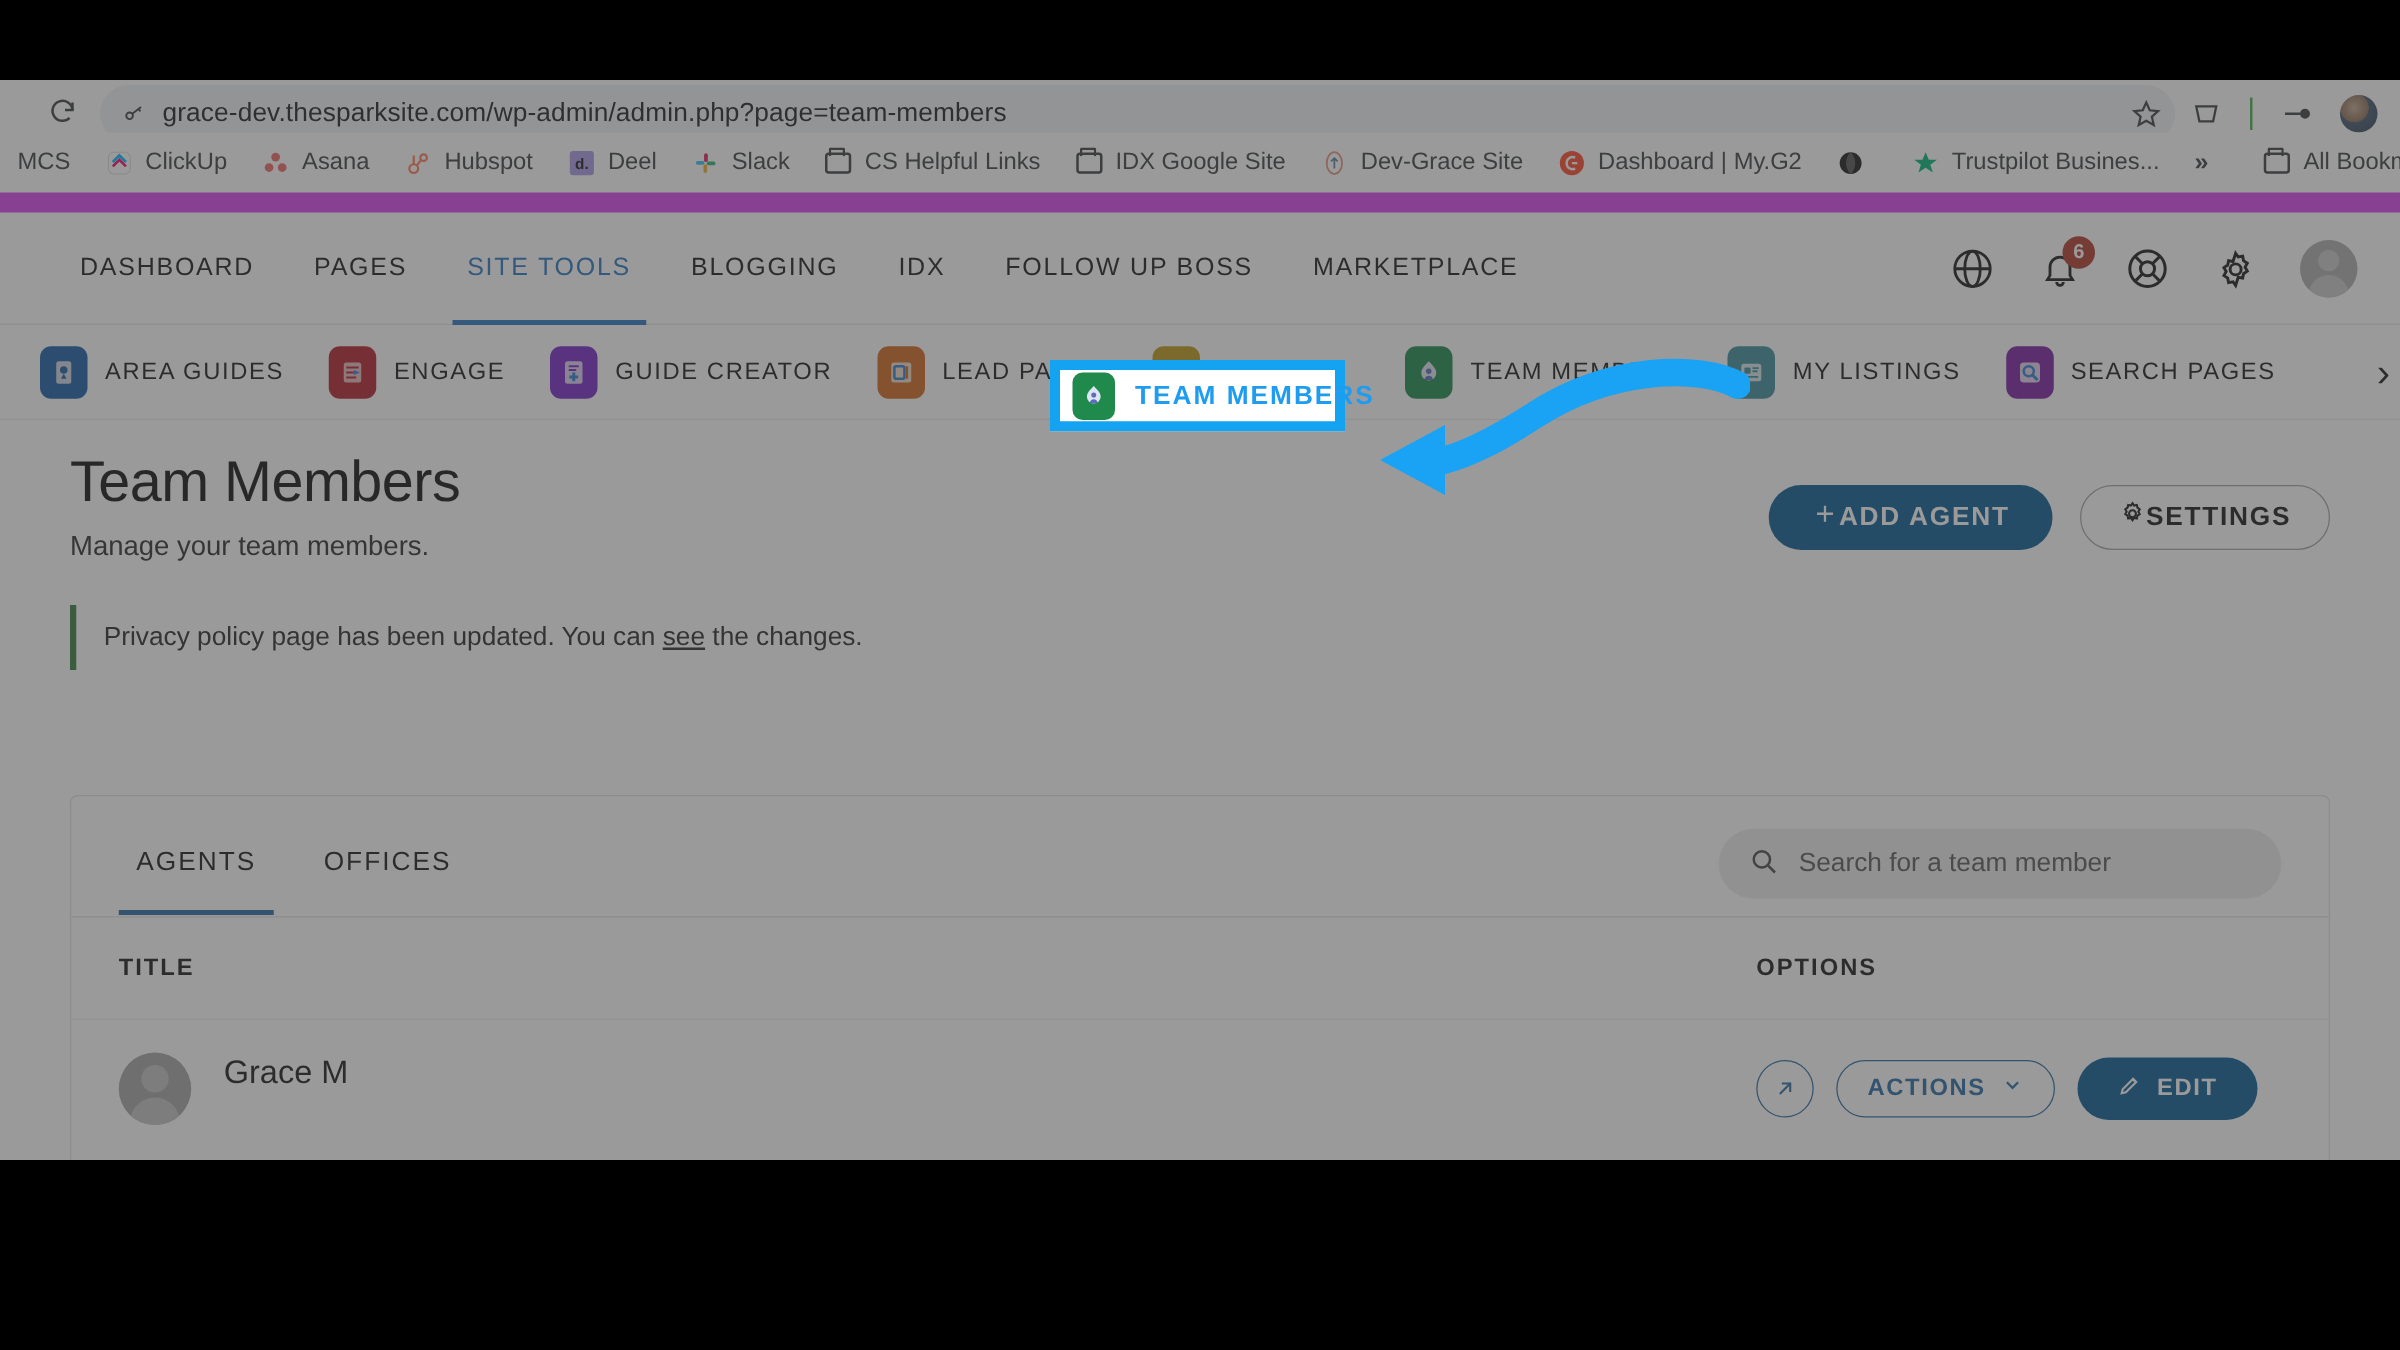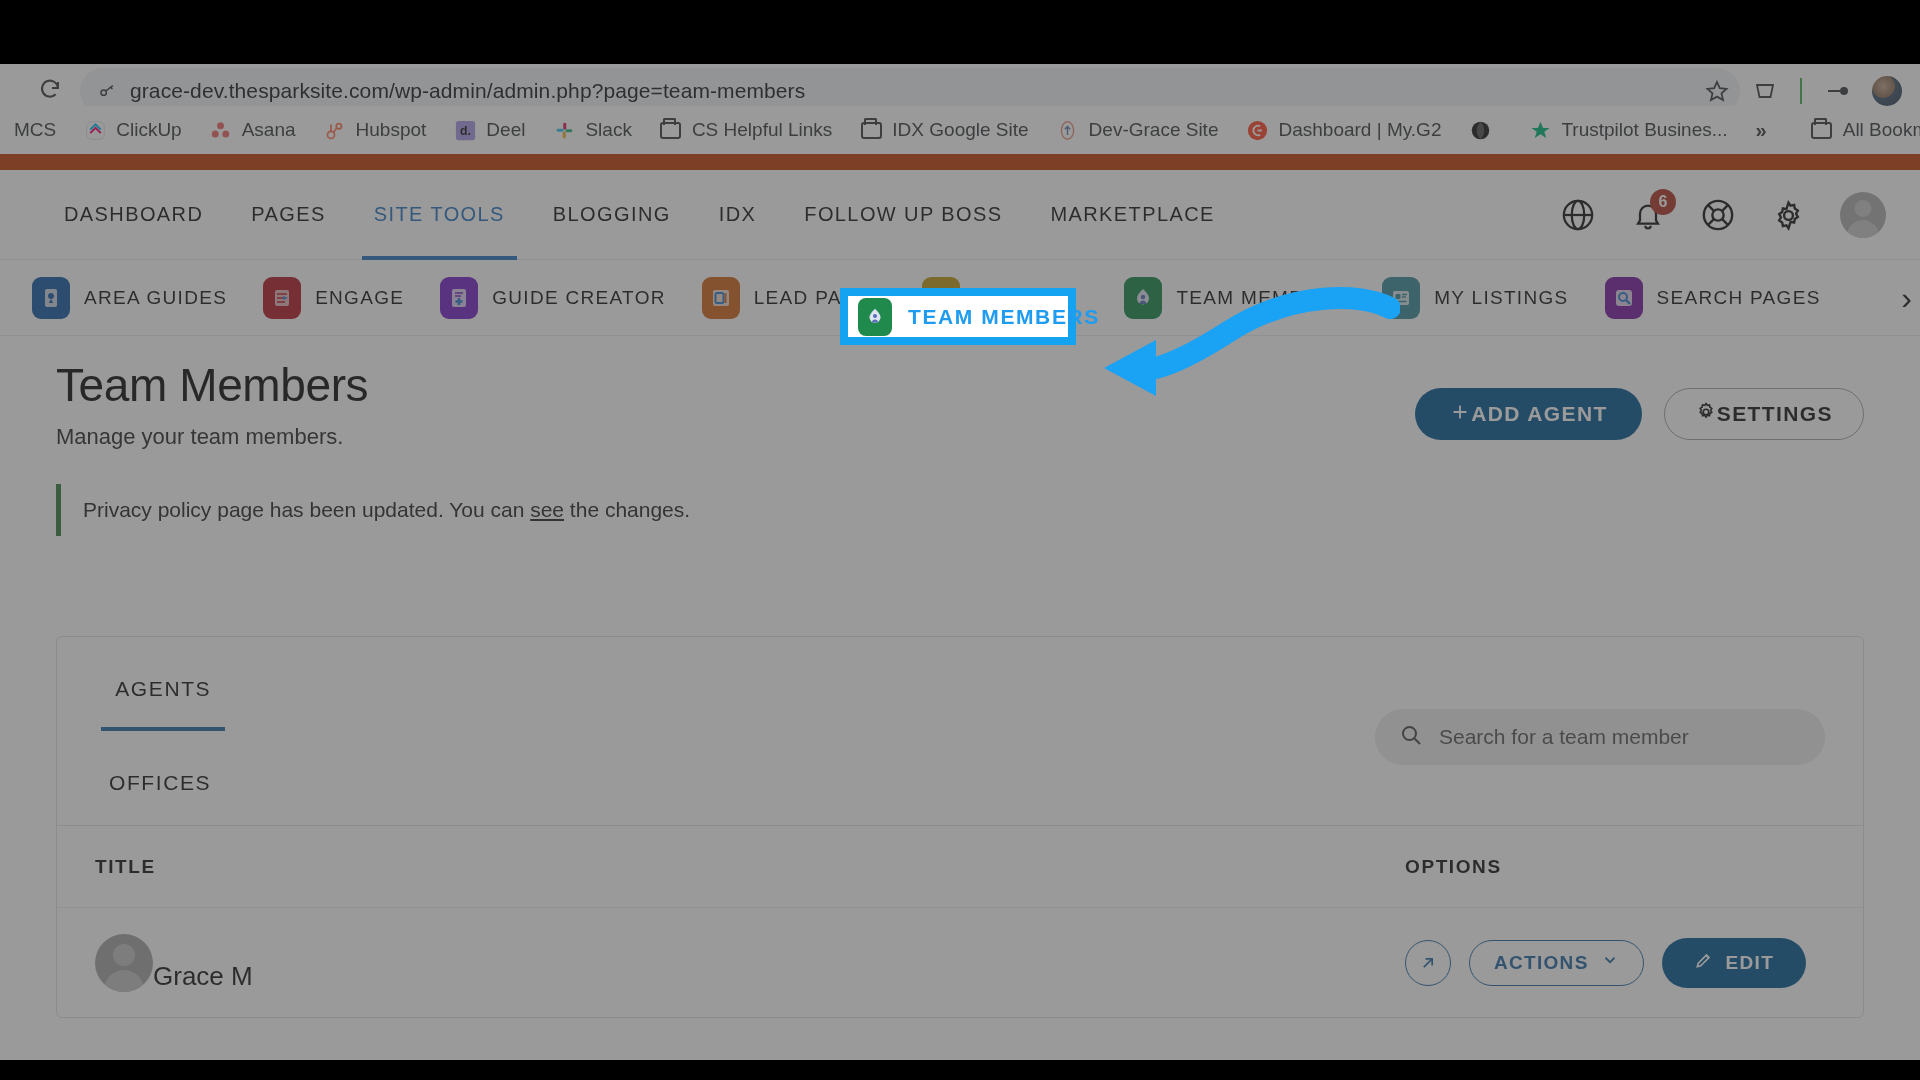--- a/index.html
+++ b/index.html
@@ -10,22 +10,22 @@
     overflow: hidden;
   }
 
   
   #root { position: relative; width: 1920px; height: 1080px; background: #000; }
 
   
   #browser {
     position: absolute;
     left: 0; top: 64px;
-    width: 1920px; height: 996px;
-    background: #c2410c;
+    width: 1920px; height: 864px;
+    background: #d946ef;
     overflow: hidden;
   }
 
   
   .omnibar {
     position: absolute; left: 0; top: 0; width: 1920px; height: 58px;
     background: #ffffff;
   }
   .reload-icon {
     position: absolute; left: 38px; top: 13px; width: 24px; height: 24px;
@@ -143,21 +143,21 @@
     padding: 14px 0 14px 22px; font-size: 21px; color: #2b2b2b;
   }
   .notice a { color: #2b2b2b; text-decoration: underline; }
 
   
   .card {
     margin-top: 100px; border: 1px solid #e2e2e2; border-radius: 6px; background: #fff;
     min-height: 320px;
   }
   .card-top { display: flex; align-items: center; justify-content: space-between; padding: 26px 38px 0 38px; }
-  .tabs { display: flex; align-items: flex-end; gap: 26px; flex-direction: column; }
+  .tabs { display: flex; align-items: flex-end; gap: 26px; }
   .tab {
     font-size: 21px; letter-spacing: 1.6px; color: #1b1b1b; font-weight: 500;
     padding: 14px 14px 30px 14px; position: relative;
   }
   .tab.active::after {
     content: ""; position: absolute; left: 0; right: 0; bottom: 0; height: 4px; background: #2b6ca3;
   }
   .search {
     width: 450px; height: 56px; border-radius: 28px; background: #ececec;
     display: flex; align-items: center; gap: 16px; padding: 0 24px; margin-bottom: 14px;
@@ -169,21 +169,21 @@
   .search-input::placeholder { color: #5a5a5a; }
 
   .tbl-head {
     display: flex; align-items: center; border-top: 1px solid #e4e4e4;
     padding: 0 38px; height: 82px;
   }
   .th { font-size: 19px; letter-spacing: 1.6px; color: #1b1b1b; font-weight: 600; }
   .th.title-col { flex: 1; }
   .th.options-col { width: 420px; margin-left: 34px; }
   .tbl-row { display: flex; align-items: center; padding: 0 38px; height: 110px; border-top: 1px solid #eee; }
-  .row-main { flex: 1; display: flex; align-items: flex-end; }
+  .row-main { flex: 1; display: flex; align-items: flex-start; gap: 26px; }
   .row-avatar { width: 58px; height: 58px; border-radius: 50%; background: #a5a5a5; position: relative; overflow: hidden;}
   .row-avatar::before{content:"";position:absolute;left:50%;top:10px;transform:translateX(-50%);width:22px;height:22px;border-radius:50%;background:#c3c3c3;}
   .row-avatar::after{content:"";position:absolute;left:50%;top:36px;transform:translateX(-50%);width:40px;height:30px;border-radius:20px 20px 0 0;background:#c3c3c3;}
   .row-name { font-size: 26px; color: #1b1b1b; }
   .row-opts { width: 420px; display: flex; align-items: center; gap: 18px; }
   .icon-btn-round {
     width: 46px; height: 46px; border-radius: 50%; border: 1px solid #2b6ca3;
     display: flex; align-items: center; justify-content: center; color: #2b6ca3;
   }
   .btn-ghost-blue {

